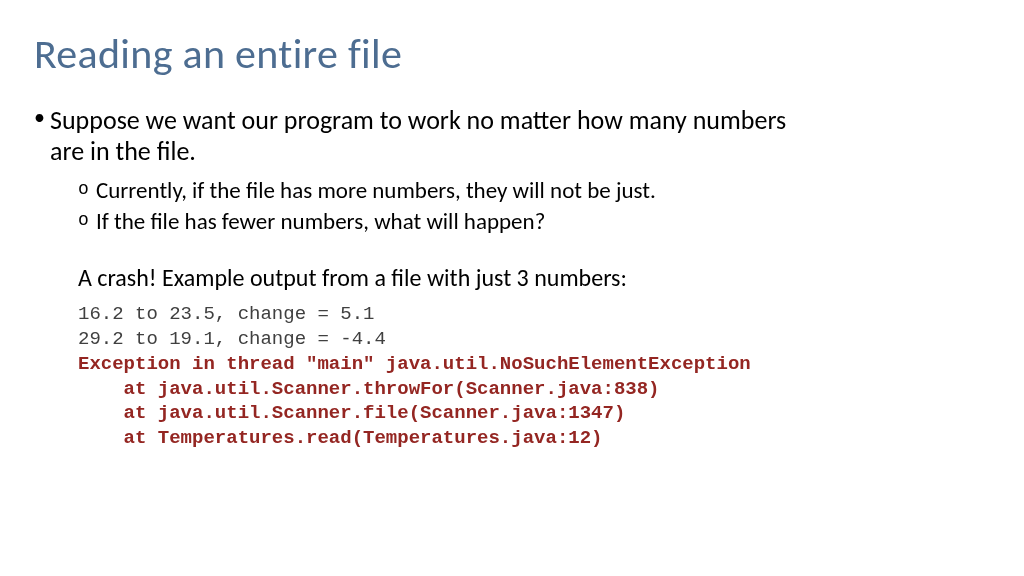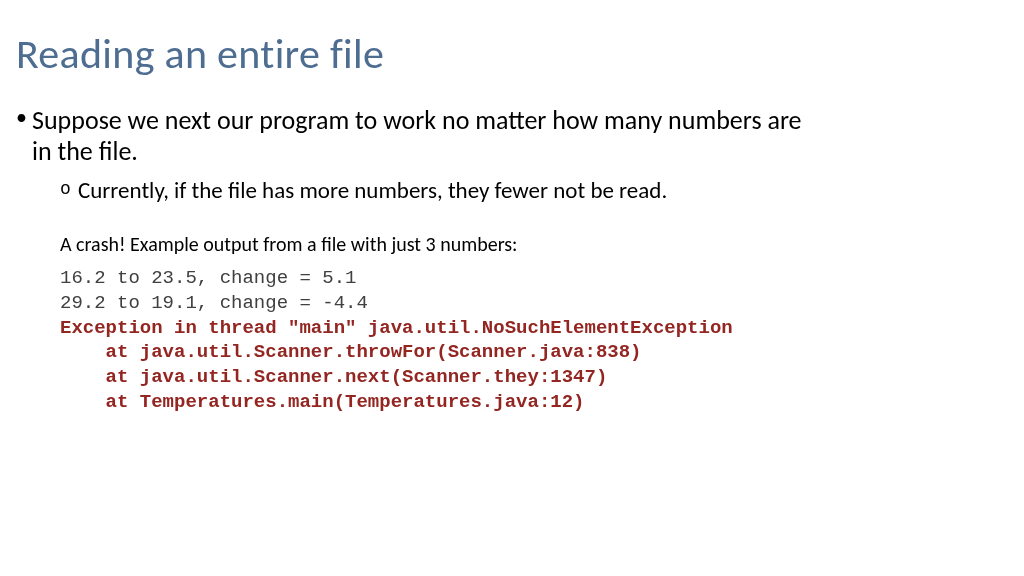--- a/index.html
+++ b/index.html
@@ -9,21 +9,21 @@
     height: 576px;
     background: #ffffff;
     font-family: Calibri, "Segoe UI", -apple-system, Arial, sans-serif;
     color: #000000;
     overflow: hidden;
   }
   .slide {
     box-sizing: border-box;
     width: 848px;
     height: 576px;
-    padding: 28px 34px 0 16px;
+    padding: 28px 34px 0 34px;
   }
   .title {
     font-family: "Calibri Light", Calibri, "Segoe UI Light", sans-serif;
     font-size: 42px;
     font-weight: 400;
     color: #4D6D91;
     margin: 0 0 26px 0;
     letter-spacing: 0.3px;
   }
   .bullet-main {
@@ -53,21 +53,21 @@
   .sub-item::before {
     content: "o";
     position: absolute;
     left: 0;
     top: 2px;
     font-size: 18px;
     font-family: "Courier New", monospace;
     color: #000000;
   }
   .crash-line {
-    font-size: 20px;
+    font-size: 24px;
     margin: 26px 0 10px 44px;
   }
   .code-block {
     font-family: "Courier New", Courier, monospace;
     font-size: 19px;
     line-height: 1.3;
     white-space: pre;
     margin-left: 44px;
     margin-top: 6px;
     color: #404040;
@@ -77,28 +77,29 @@
     font-weight: bold;
   }
 </style>
 </head>
 <body>
 
 <div class="slide">
 
   <h1 class="title">Reading an entire file</h1>
 
-  <div class="bullet-main">Suppose we next our program to work no matter how many numbers are in the file.</div>
+  <div class="bullet-main">Suppose we want our program to work no matter how many numbers are in the file.</div>
 
   <div class="sub-list">
-    <div class="sub-item">Currently, if the file has more numbers, they fewer not be read.</div>
+    <div class="sub-item">Currently, if the file has more numbers, they will not be just.</div>
+    <div class="sub-item">If the file has fewer numbers, what will happen?</div>
   </div>
 
   <div class="crash-line">A crash!  Example output from a file with just 3 numbers:</div>
 
   <div class="code-block"><span>16.2 to 23.5, change = 5.1</span>
 <span>29.2 to 19.1, change = -4.4</span>
 <span class="err">Exception in thread "main" java.util.NoSuchElementException</span>
 <span class="err">    at java.util.Scanner.throwFor(Scanner.java:838)</span>
-<span class="err">    at java.util.Scanner.next(Scanner.they:1347)</span>
-<span class="err">    at Temperatures.main(Temperatures.java:12)</span></div>
+<span class="err">    at java.util.Scanner.file(Scanner.java:1347)</span>
+<span class="err">    at Temperatures.read(Temperatures.java:12)</span></div>
 
 </div>
 
 </body></html>

